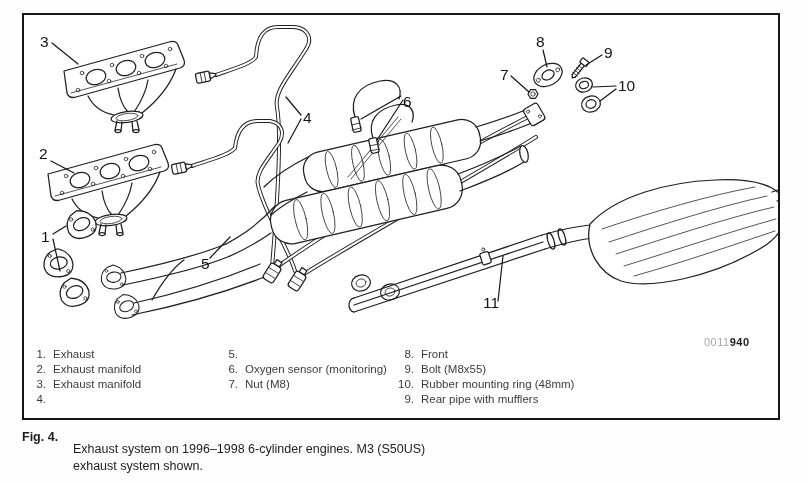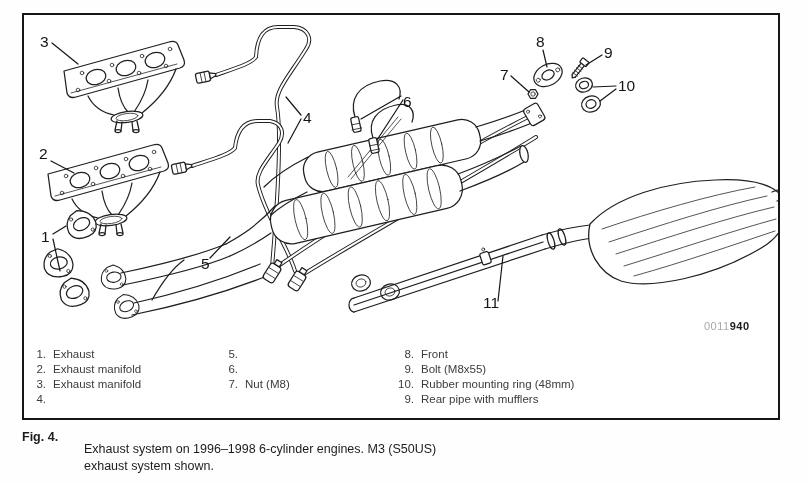--- a/index.html
+++ b/index.html
@@ -13,38 +13,38 @@
   svg .ln{stroke:#1f1f1f;fill:none;stroke-width:1.25;stroke-linecap:round;stroke-linejoin:round;}
   svg .thin{stroke:#2a2a2a;fill:none;stroke-width:.8;stroke-linecap:round;}
   svg .wh{fill:#ffffff;}
   svg .cable-o{stroke:#1f1f1f;fill:none;stroke-width:4;stroke-linecap:round;}
   svg .cable-i{stroke:#ffffff;fill:none;stroke-width:2.1;stroke-linecap:round;}
   svg .ld{stroke:#161616;fill:none;stroke-width:1.2;stroke-linecap:round;}
   svg text.co{fill:#141414;font-family:"Liberation Sans","DejaVu Sans",sans-serif;
               font-size:15.5px;font-weight:500;stroke:none;}
 
   
-  #watermark{position:absolute;left:680px;top:305px;font-size:11px;letter-spacing:.5px;}
+  #watermark{position:absolute;left:680px;top:321px;font-size:11px;letter-spacing:.5px;}
   #watermark .wm-gray{color:#a9a9a9;}
   #watermark .wm-bold{color:#1d1d1d;font-weight:700;}
 
   
   .legend-col{position:absolute;top:332px;font-size:11.5px;line-height:15px;color:#3c3c3c;}
   #legend-col1{left:6px;}
   #legend-col2{left:198px;width:172px;}
   #legend-col3{left:366px;}
   .li{display:flex;align-items:flex-start;}
   .li .num{flex:0 0 16px;text-align:right;margin-right:7px;}
   #legend-col3 .li .num{flex:0 0 24px;}
   .li .lbl{white-space:pre-line;}
 
   
   #caption{position:absolute;left:22px;top:429px;display:flex;
            font-size:12.5px;line-height:17px;color:#1c1c1c;}
-  #caption .fig-label{font-weight:700;flex:0 0 42px;margin-right:20px;white-space:nowrap;}
+  #caption .fig-label{font-weight:700;flex:0 0 42px;margin-right:9px;white-space:nowrap;}
   #caption .cap-text{white-space:pre-line;margin-top:12px;}
 </style>
 </head>
 <body>
 
 <div id="page">
   <div id="fig-frame">
 
     <svg id="diagram-svg" viewBox="0 0 754 403">
       <defs>
@@ -291,20 +291,21 @@
         <span class="num">4.</span>
       </div>
     </div>
 
     <div id="legend-col2" class="legend-col">
       <div class="li">
         <span class="num">5.</span>
       </div>
       <div class="li">
         <span class="num">6.</span>
+        <span class="lbl">Oxygen sensor (monitoring)</span>
       </div>
       <div class="li">
         <span class="num">7.</span>
         <span class="lbl">Nut (M8)</span>
       </div>
     </div>
 
     <div id="legend-col3" class="legend-col">
       <div class="li">
         <span class="num">8.</span>

